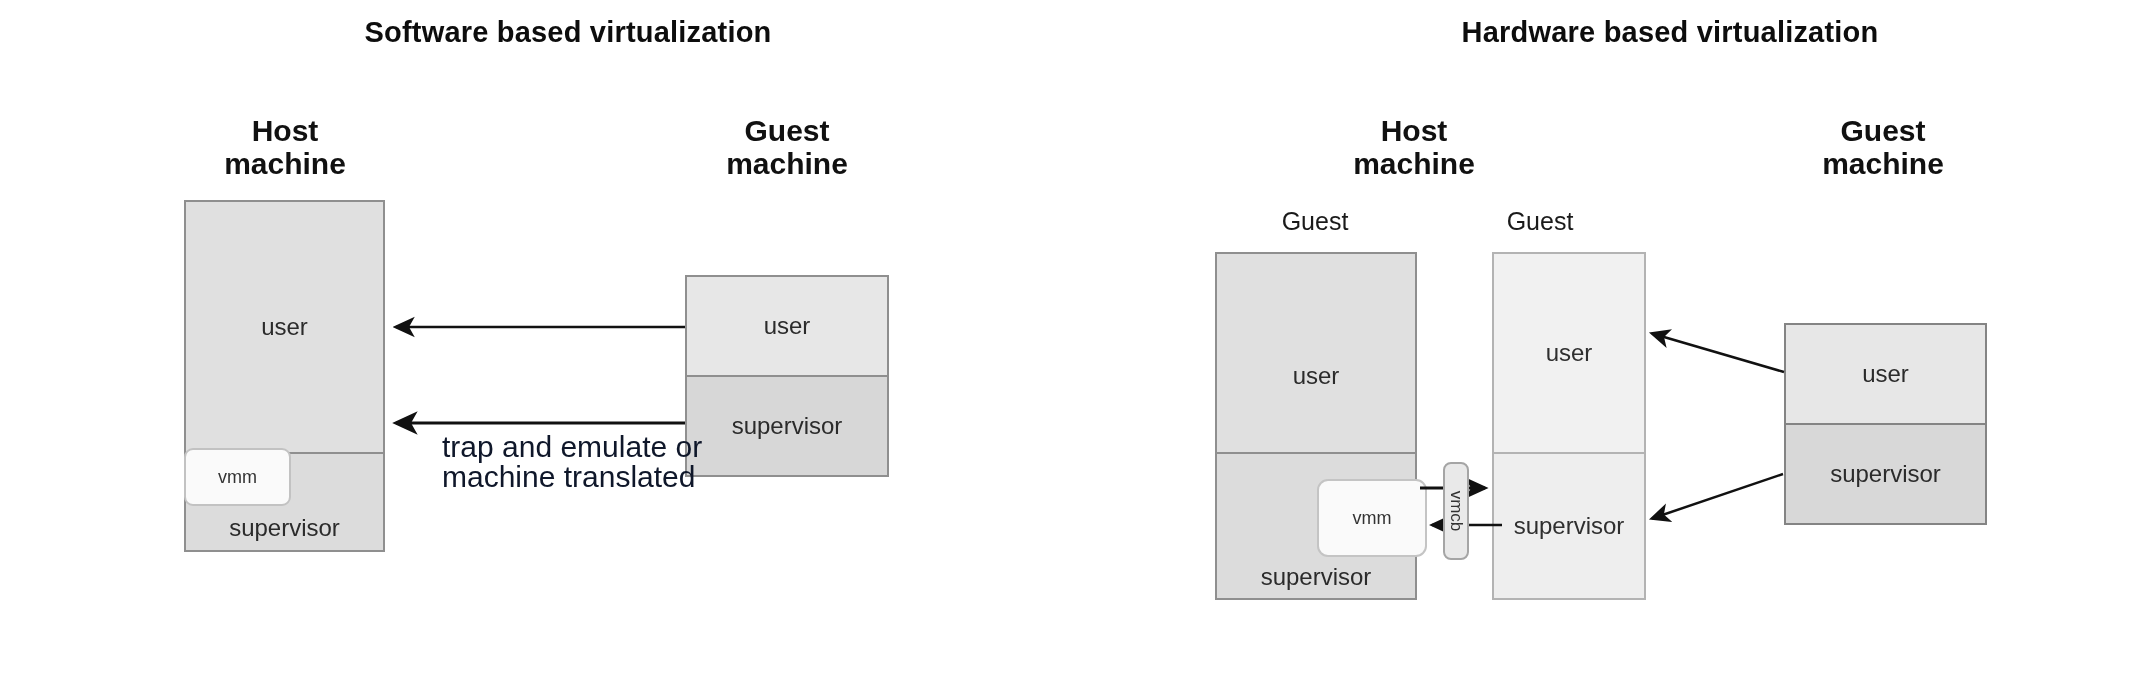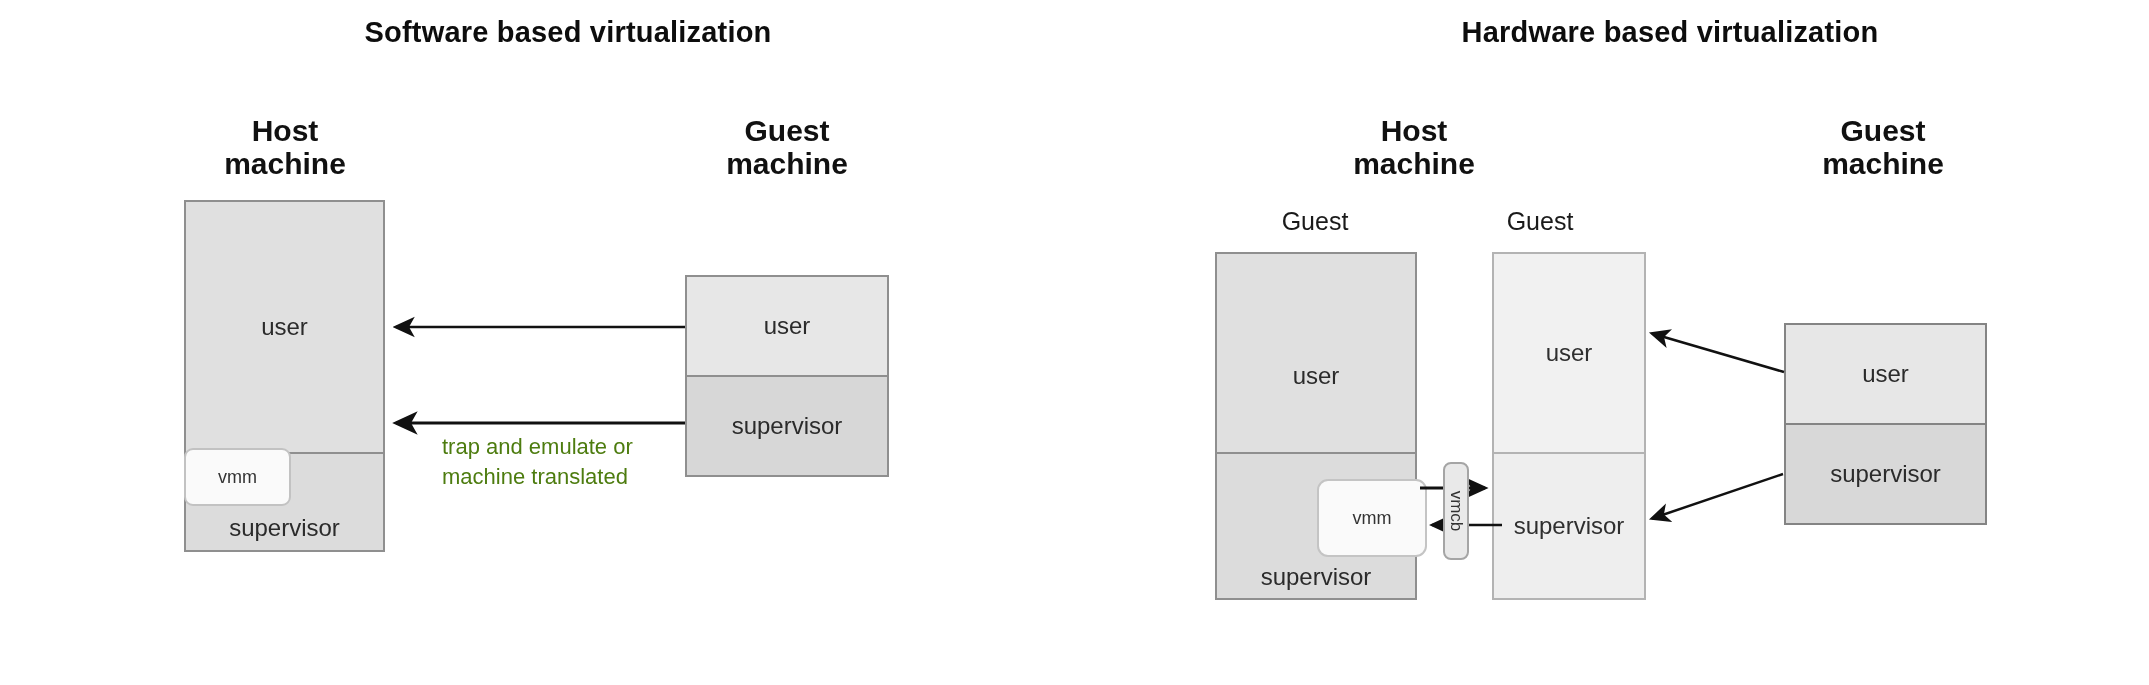--- a/index.html
+++ b/index.html
@@ -37,21 +37,21 @@
     position:absolute;left:-2px;top:246px;width:103px;height:54px;
     background:#fafafa;border:2px solid #c2c2c2;border-radius:9px;
     display:flex;align-items:center;justify-content:center;z-index:4;
   }
   .sw-vmm span{font-size:18px;color:#333;}
   .sw-guest{left:673px;top:275px;width:204px;height:202px;border:2px solid #8f8f8f;background:#e7e7e7;}
   .sw-guest .user{height:98px;}
   .sw-guest .supervisor{height:100px;border-top:2px solid #8f8f8f;background:#d7d7d7;}
   .arrow-note{
     position:absolute;left:430px;top:432px;z-index:2;
-    font-size:22px;line-height:30px;color:#4d7c0f;white-space:nowrap;
+    font-size:30px;line-height:30px;color:#0f172a;white-space:nowrap;
   }
   
   .hw-hyper{left:1203px;top:252px;width:202px;height:348px;border:2px solid #8f8f8f;background:#e0e0e0;}
   .hw-hyper .user{height:198px;padding-top:45px;}
   .hw-hyper .supervisor{height:146px;border-top:2px solid #8f8f8f;background:#dcdcdc;
     align-items:flex-end;justify-content:center;padding-bottom:7px;}
   .hw-vmm{
     position:absolute;left:100px;top:225px;width:106px;height:74px;
     background:#fafafa;border:2px solid #c4c4c4;border-radius:11px;
     display:flex;align-items:center;justify-content:center;z-index:4;

